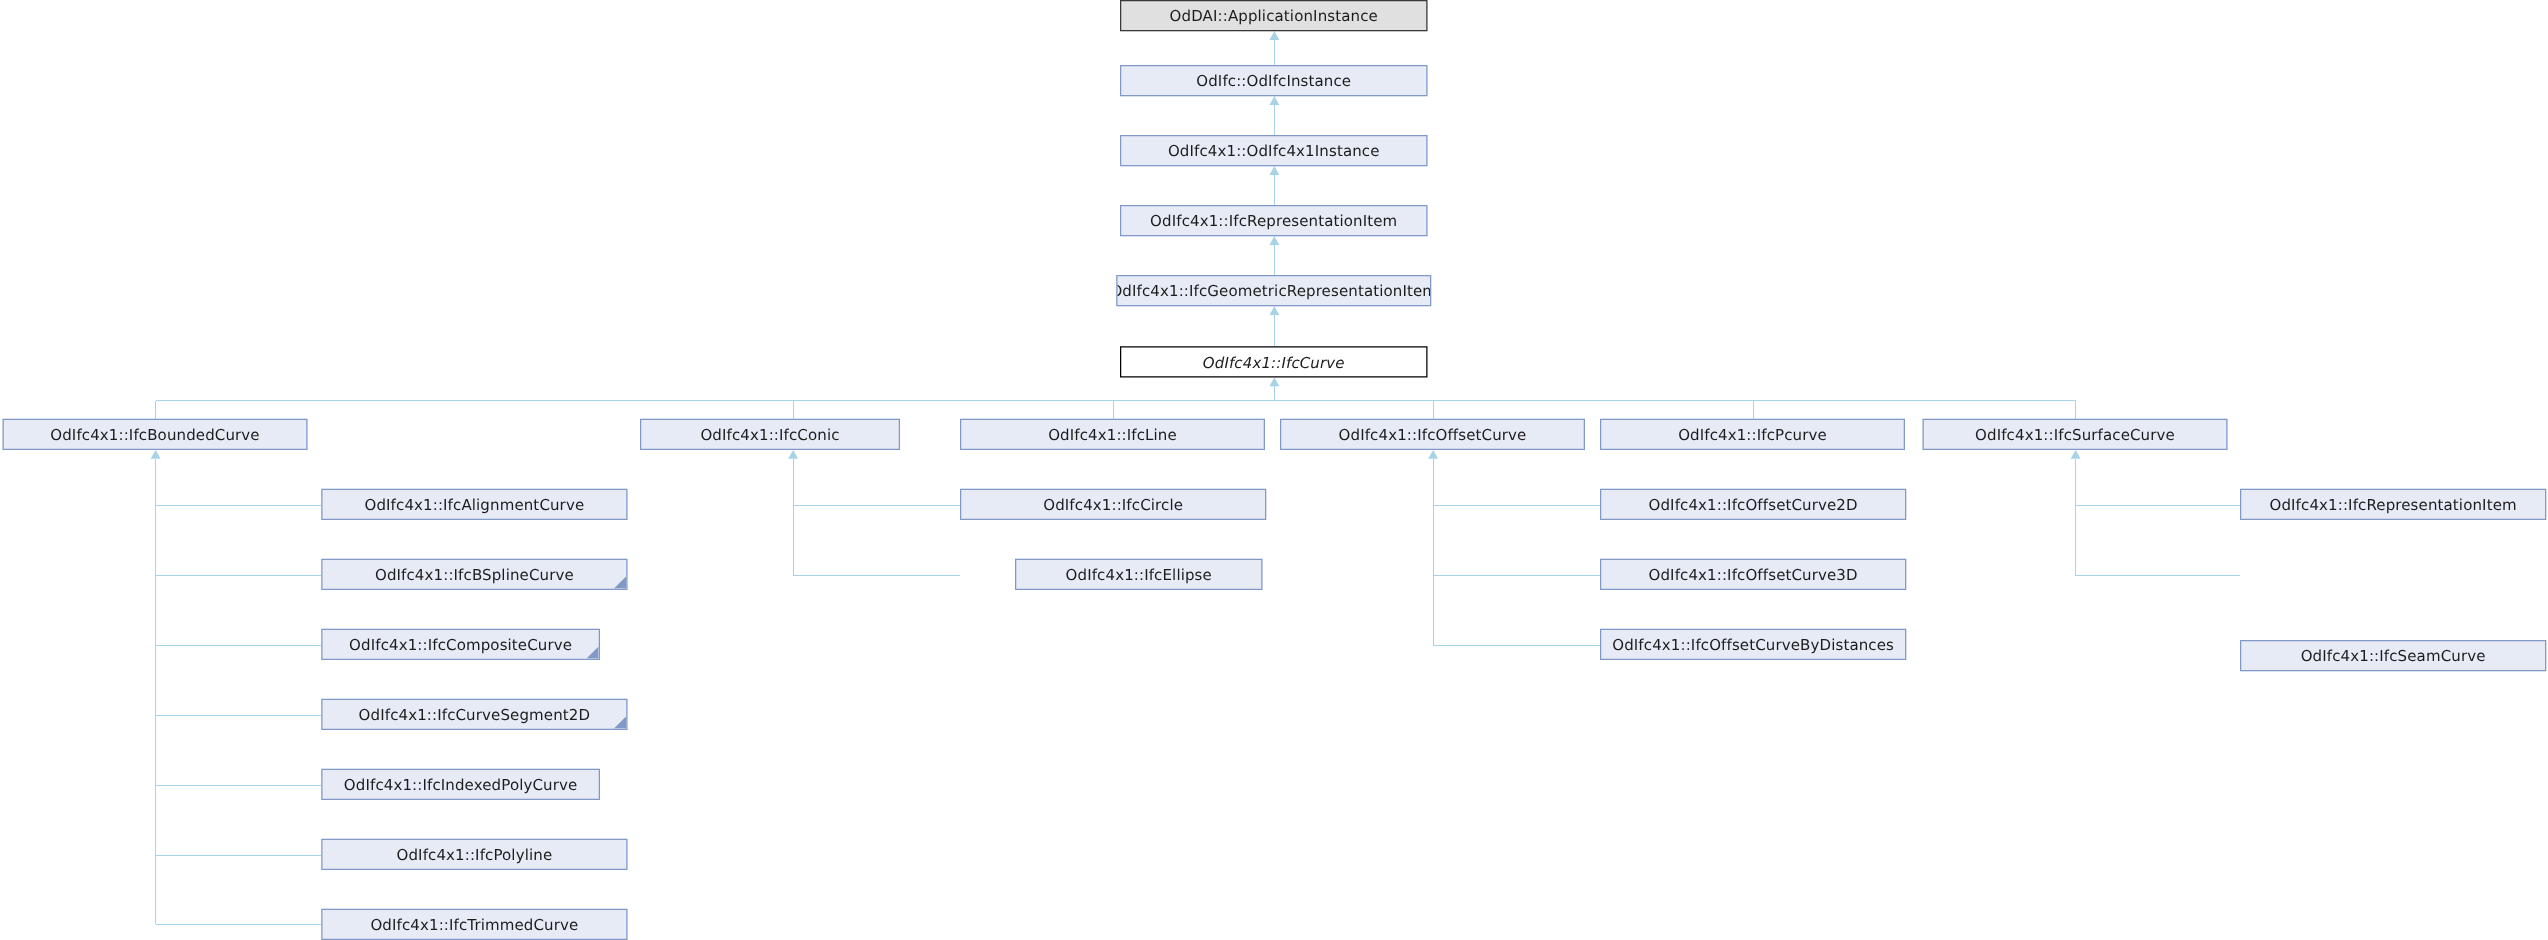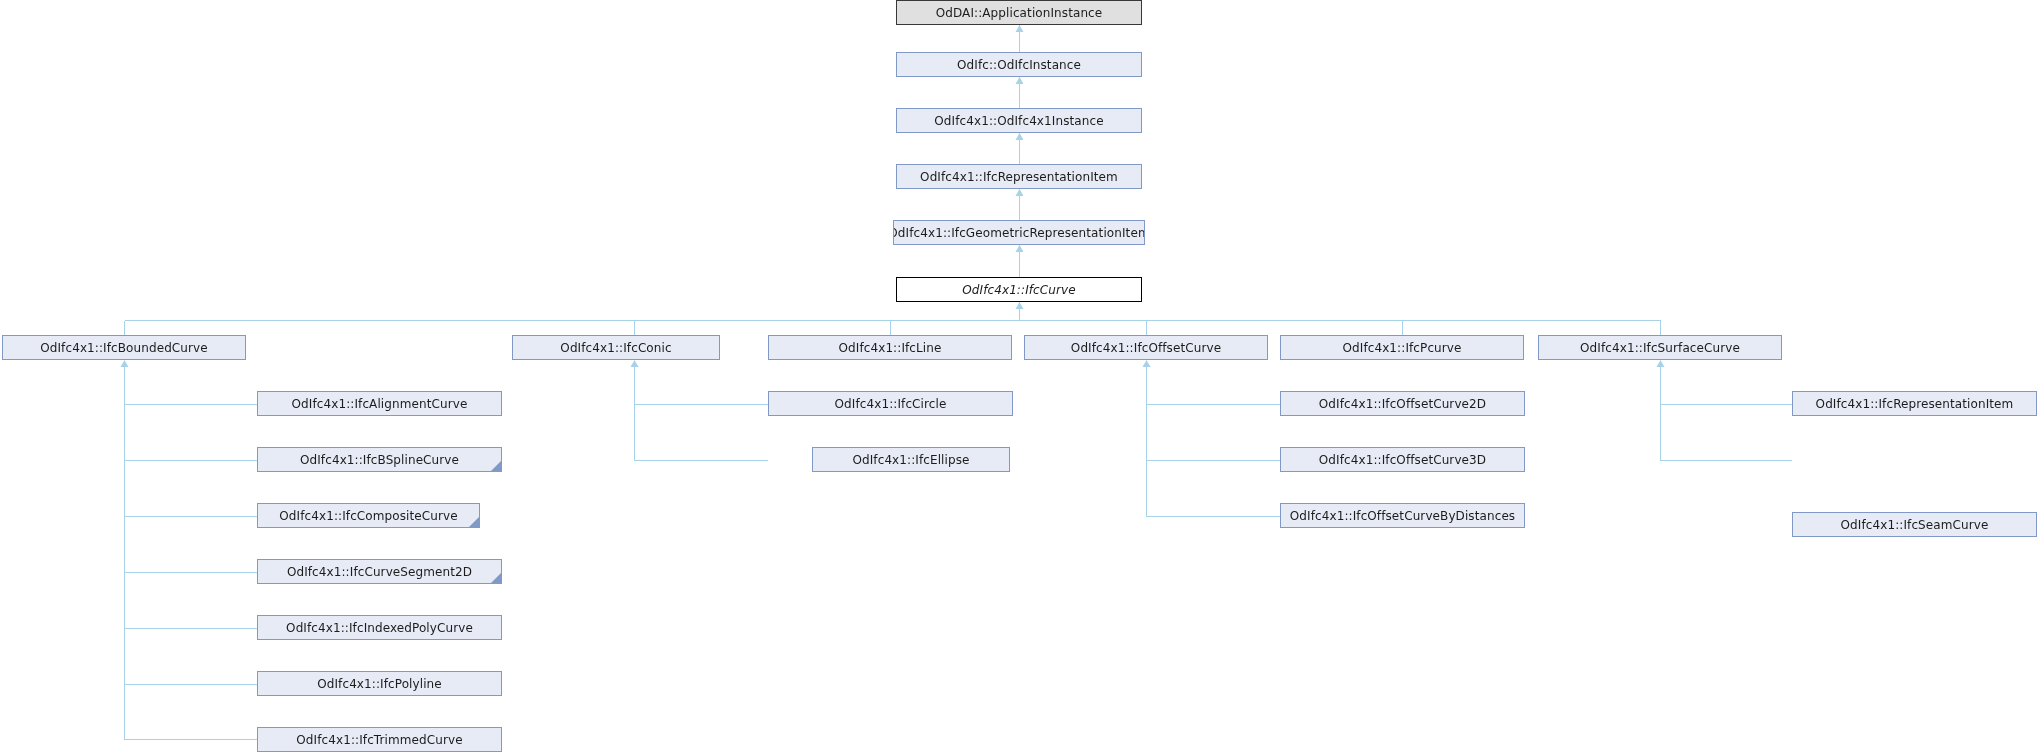--- a/index.html
+++ b/index.html
@@ -149,21 +149,21 @@
     </div>
     <div class="node folded" title="OdIfc4x1::IfcBSplineCurve" style="left: 257px; top: 447px; width: 245px; height: 25px;">
       <span class="node-label">OdIfc4x1::IfcBSplineCurve</span>
     </div>
     <div class="node folded" title="OdIfc4x1::IfcCompositeCurve" style="left: 257px; top: 503px; width: 223px; height: 25px;">
       <span class="node-label">OdIfc4x1::IfcCompositeCurve</span>
     </div>
     <div class="node folded" title="OdIfc4x1::IfcCurveSegment2D" style="left: 257px; top: 559px; width: 245px; height: 25px;">
       <span class="node-label">OdIfc4x1::IfcCurveSegment2D</span>
     </div>
-    <div class="node" title="OdIfc4x1::IfcIndexedPolyCurve" style="left: 257px; top: 615px; width: 245px; height: 25px;">
+    <div class="node" title="OdIfc4x1::IfcIndexedPolyCurve" style="left: 257px; top: 615px; width: 223px; height: 25px;">
       <span class="node-label">OdIfc4x1::IfcIndexedPolyCurve</span>
     </div>
     <div class="node" title="OdIfc4x1::IfcPolyline" style="left: 257px; top: 671px; width: 245px; height: 25px;">
       <span class="node-label">OdIfc4x1::IfcPolyline</span>
     </div>
     <div class="node" title="OdIfc4x1::IfcTrimmedCurve" style="left: 257px; top: 727px; width: 245px; height: 25px;">
       <span class="node-label">OdIfc4x1::IfcTrimmedCurve</span>
     </div>
     <div class="node" title="OdIfc4x1::IfcCircle" style="left: 768px; top: 391px; width: 245px; height: 25px;">
       <span class="node-label">OdIfc4x1::IfcCircle</span>

